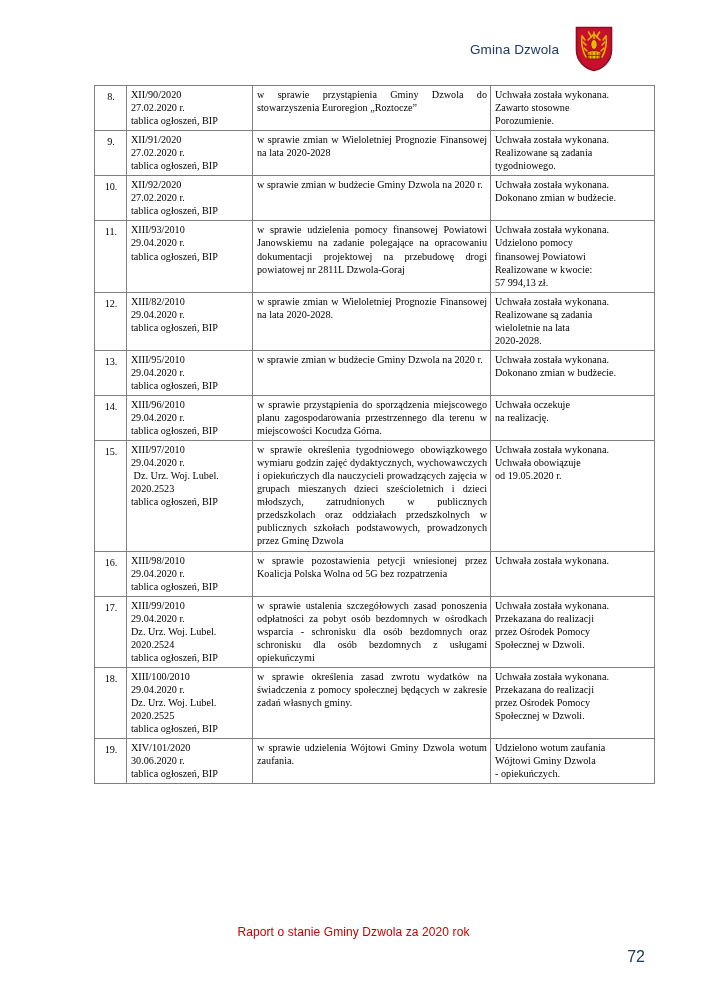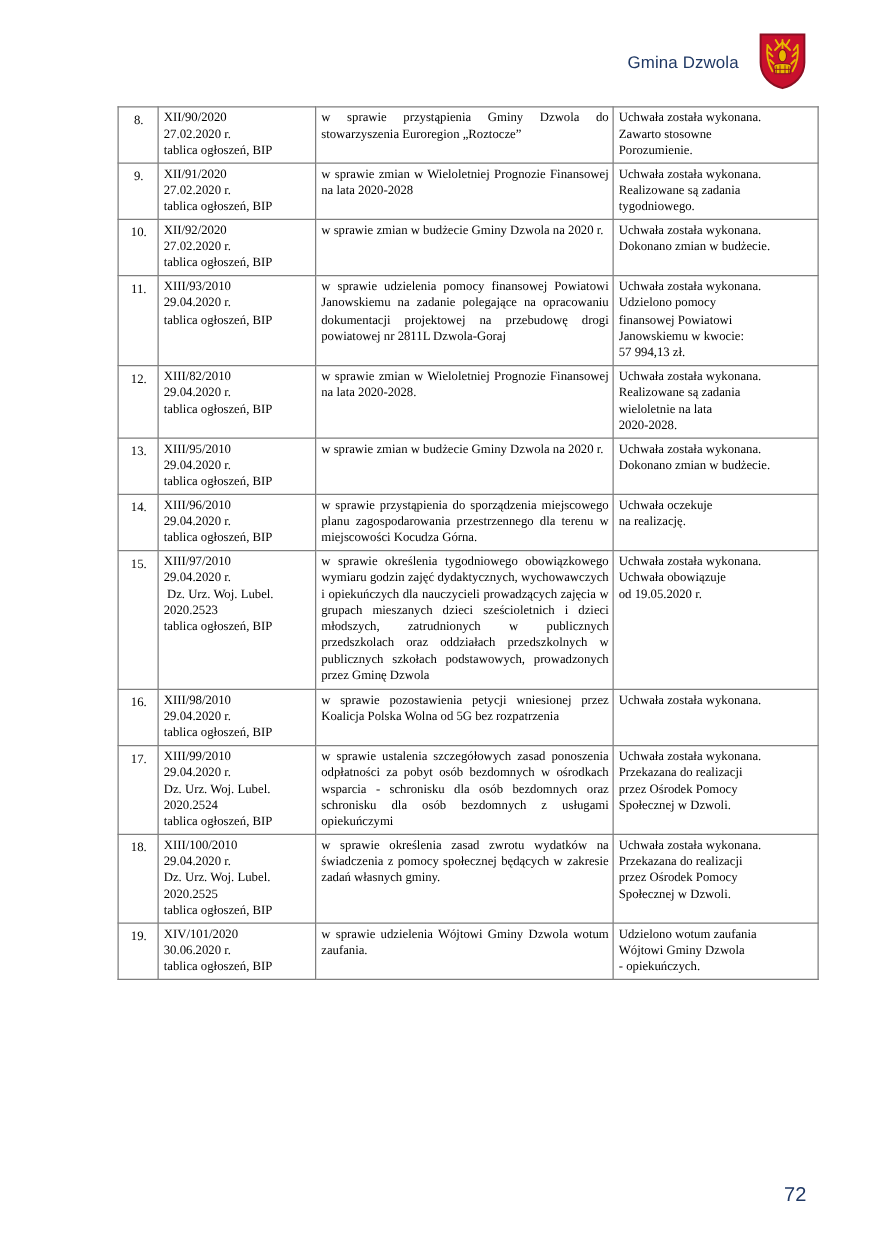--- a/index.html
+++ b/index.html
@@ -18,21 +18,21 @@
   
   .page-header {
     position: absolute;
     top: 18px;
     left: 0;
     width: 707px;
     height: 62px;
     display: flex;
     align-items: center;
     justify-content: flex-end;
-    padding-right: 62px;
+    padding-right: 94px;
     box-sizing: border-box;
   }
   .header-title {
     font-family: "Liberation Sans", "DejaVu Sans", sans-serif;
     font-size: 13.5px;
     color: #1f3864;
     letter-spacing: 0.1px;
     margin-right: 16px;
     white-space: nowrap;
   }
@@ -192,21 +192,21 @@
           <span class="ref-line">29.04.2020 r.</span>
           <span class="ref-line">tablica ogłoszeń, BIP</span>
         </td>
         <td class="col-subj">
           <span class="subj-text">w sprawie udzielenia pomocy finansowej Powiatowi Janowskiemu na zadanie polegające na opracowaniu dokumentacji projektowej na przebudowę drogi powiatowej nr 2811L Dzwola-Goraj</span>
         </td>
         <td class="col-stat">
           <span class="stat-line">Uchwała została wykonana.</span>
           <span class="stat-line">Udzielono pomocy</span>
           <span class="stat-line">finansowej Powiatowi</span>
-          <span class="stat-line">Janowskiemu w kwocie:</span>
+          <span class="stat-line">Realizowane w kwocie:</span>
           <span class="stat-line">57 994,13 zł.</span>
         </td>
       </tr>
       <tr>
         <td class="col-no"><span>12.</span></td>
         <td class="col-ref">
           <span class="ref-line">XIII/82/2010</span>
           <span class="ref-line">29.04.2020 r.</span>
           <span class="ref-line">tablica ogłoszeń, BIP</span>
         </td>
@@ -333,14 +333,15 @@
         <td class="col-stat">
           <span class="stat-line">Udzielono wotum zaufania</span>
           <span class="stat-line">Wójtowi Gminy Dzwola</span>
           <span class="stat-line">- opiekuńczych.</span>
         </td>
       </tr>
     </tbody>
 </table>
 
 <div class="page-footer">
+  <div class="footer-caption">Raport o stanie Gminy Dzwola za 2020 rok</div>
   <div class="footer-pageno">72</div>
 </div>
 
 </body></html>

